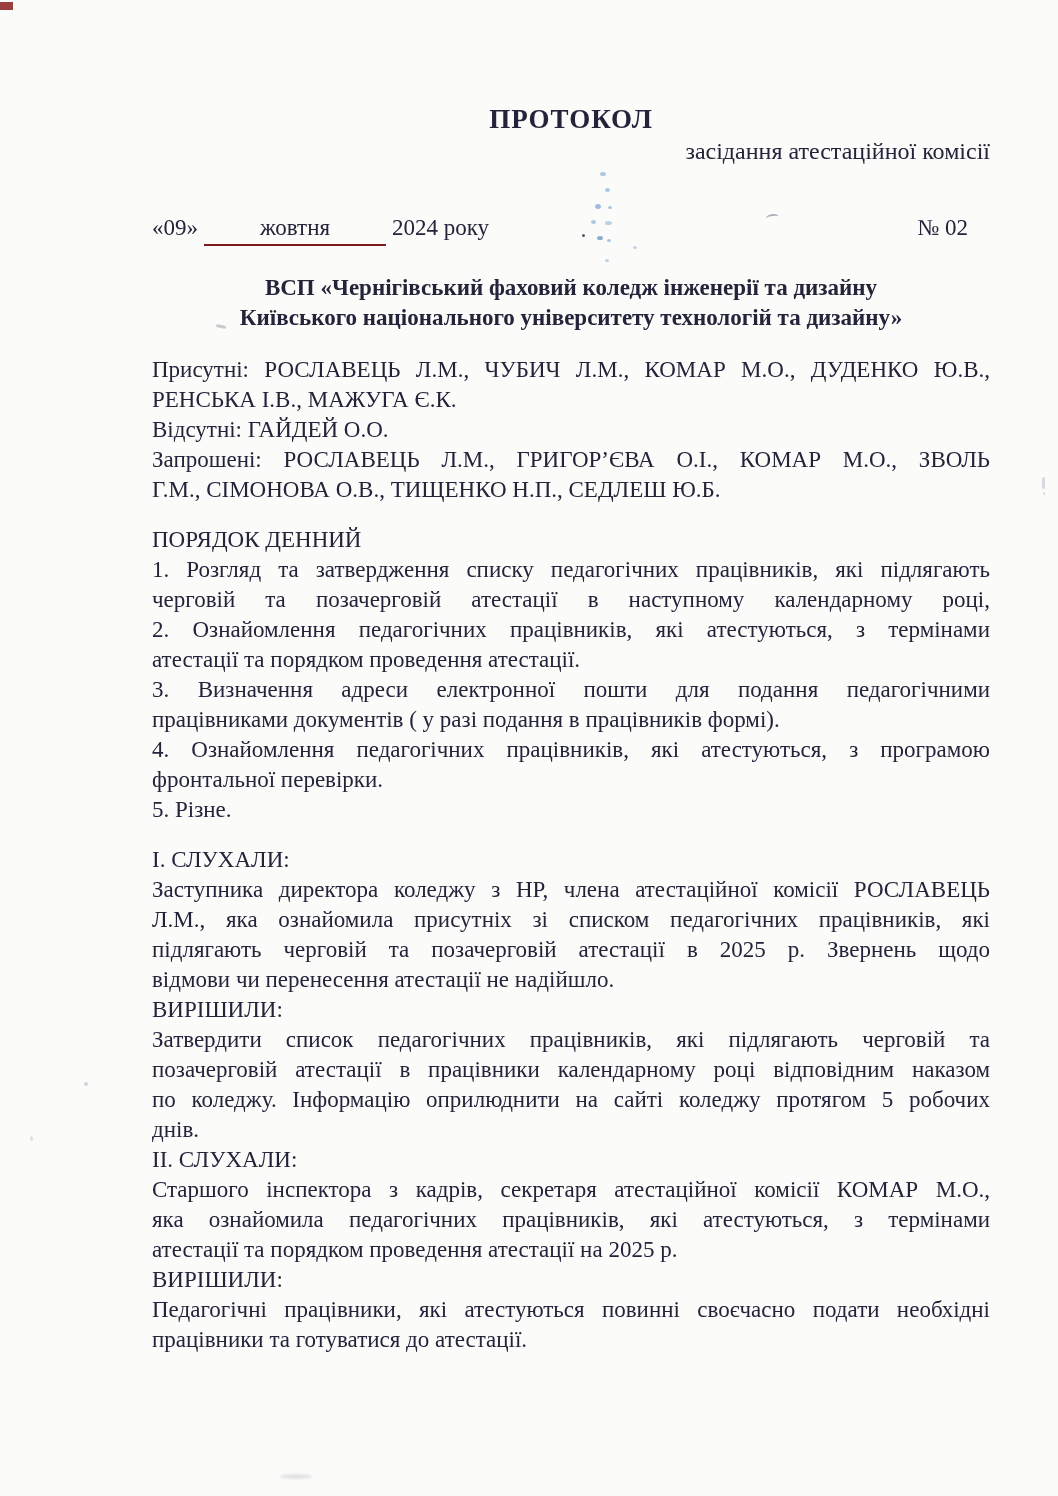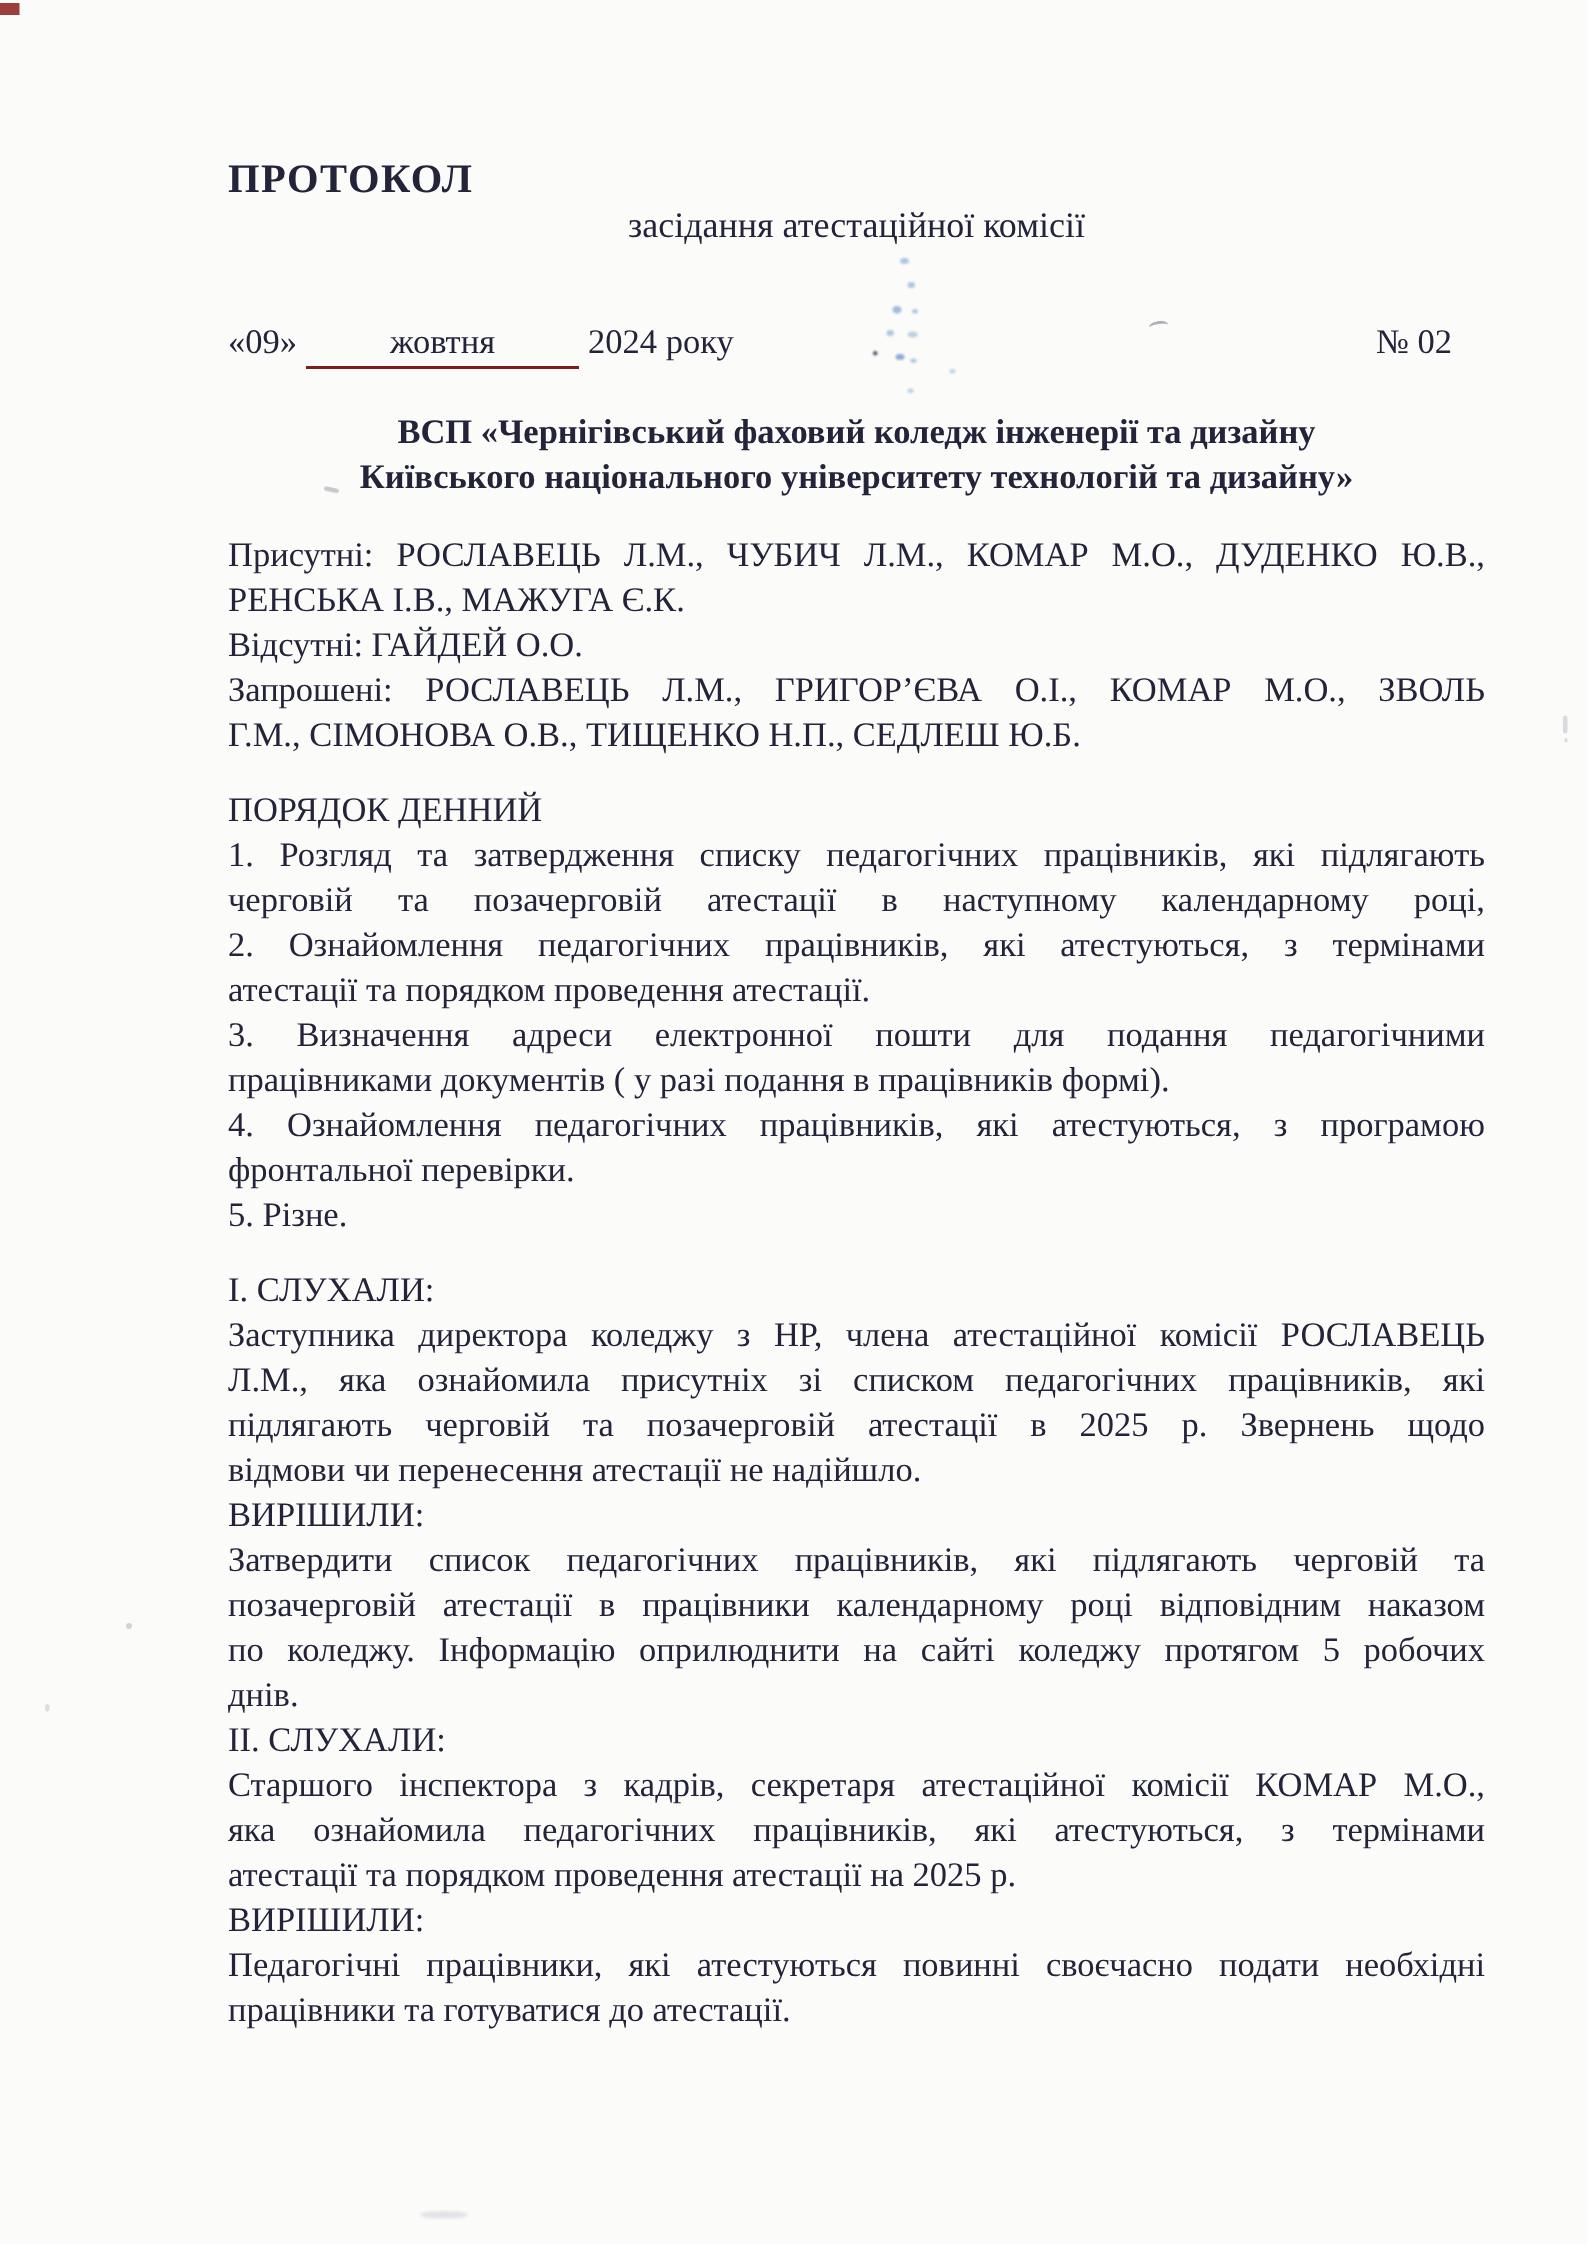--- a/index.html
+++ b/index.html
@@ -5,22 +5,22 @@
   html, body { margin: 0; padding: 0; }
   body {
     width: 1058px; height: 1496px;
     background: #fbfbfa;
     position: relative;
     overflow: hidden;
     font-family: "Liberation Serif", "DejaVu Serif", serif;
     color: var(--ink, #23233a);
   }
   .content { position: absolute; left: 152px; top: 103px; width: 838px; }
-  .title { font-size: 27px; font-weight: bold; text-align: left; line-height: 32px; letter-spacing: 1px; }
-  .subtitle { font-size: 24px; text-align: center; line-height: 32px; }
+  .title { font-size: 27px; font-weight: bold; text-align: center; line-height: 32px; letter-spacing: 1px; }
+  .subtitle { font-size: 24px; text-align: right; line-height: 32px; }
   .date-row {
     margin-top: 46px; display: flex; justify-content: space-between;
     align-items: baseline; font-size: 23px; line-height: 30px;
   }
   .month-slot {
     display: inline-block; min-width: 178px; text-align: center;
     border-bottom: 2px solid #7f1d1d; margin: 0 6px; padding: 0 2px 1px 2px;
   }
   .doc-number { padding-right: 22px; }
   .institution { margin-top: 27px; font-weight: bold; }

